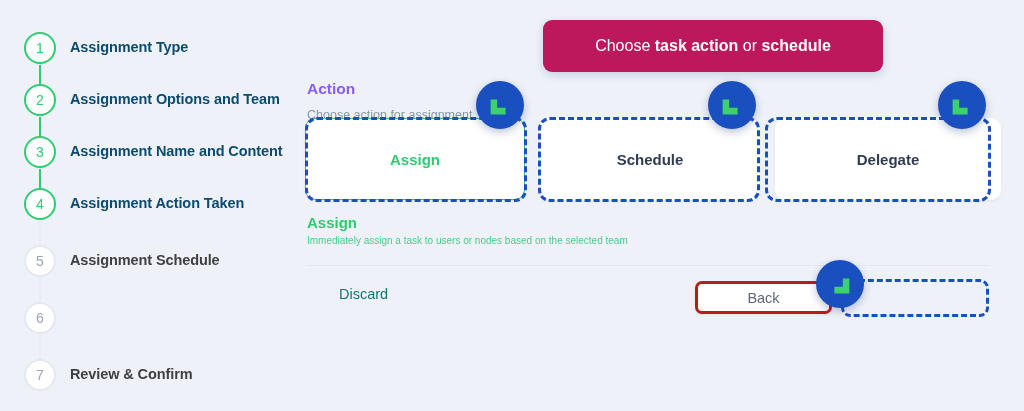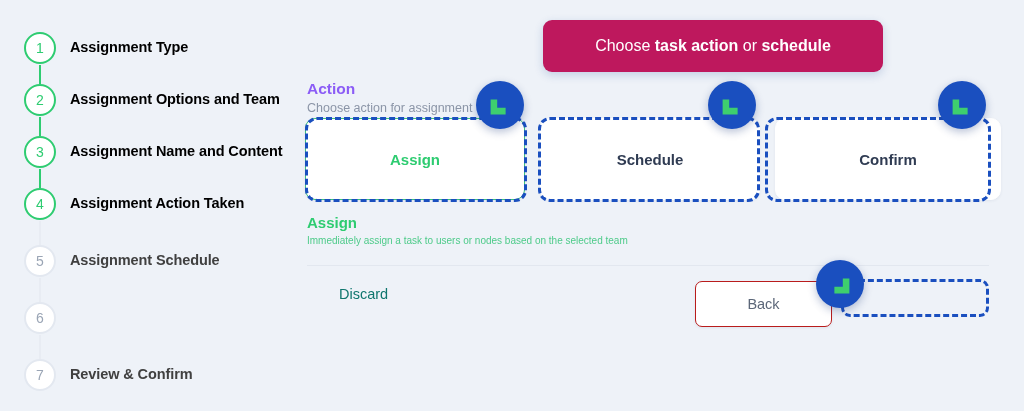--- a/index.html
+++ b/index.html
@@ -20,41 +20,41 @@
     display: flex; align-items: center; justify-content: center;
     font-size: 14px; color: #9aa5b5; flex: 0 0 32px;
     z-index: 2; position: relative;
   }
   .step.active .step-circle { border-color: #2ecc71; color: #2ecc71; }
   .step-label {
     margin-left: 14px; font-size: 14.5px; font-weight: bold;
     color: #404040; line-height: 17px; padding-top: 7px;
     letter-spacing: -0.1px;
   }
-  .step.active .step-label { color: #000000; }
+  .step.active .step-label { color: #0c4a6e; }
   .connector {
     width: 2px; margin-left: 15px; background: #e8ecf3;
   }
   .connector.active { background: #2ecc71; }
   .connector.c1 { height: 19px; }
   .connector.c2 { height: 19px; }
   .connector.c3 { height: 19px; }
   .connector.c4 { height: 24px; }
   .connector.c5 { height: 24px; }
   .connector.c6 { height: 24px; }
 
   
   #main { position: absolute; left: 295px; top: 0; width: 729px; height: 411px; }
 
   .section-title {
     position: absolute; left: 12px; top: 80px;
     font-size: 15.5px; font-weight: bold; color: #8b5cf6;
   }
   .section-sub {
-    position: absolute; left: 12px; top: 101px;
+    position: absolute; left: 12px; top: 108px;
     font-size: 12.5px; color: #8b95a7;
   }
 
   
   .cards { position: absolute; left: 10px; top: 118px; width: 686px; height: 82px; }
   .card {
     position: absolute; top: 0; height: 82px;
     background: #ffffff; border: 1px solid #ffffff; border-radius: 10px;
     display: flex; align-items: center; justify-content: center;
     font-size: 15px; font-weight: bold; color: #2f3b52;
@@ -79,22 +79,22 @@
     background: #e2e7ef;
   }
 
   
   .btn-discard {
     position: absolute; left: 44px; top: 286px;
     font-size: 14.5px; color: #0f766e; background: none; border: none;
     font-family: inherit; cursor: pointer;
   }
   .btn-back {
-    position: absolute; left: 400px; top: 281px; width: 137px; height: 46px;
-    background: #ffffff; border: 1px solid #b91c1c; border-radius: 7px;
+    position: absolute; left: 400px; top: 281px; width: 137px; height: 33px;
+    background: #ffffff; border: 3px solid #b91c1c; border-radius: 7px;
     font-size: 14.5px; color: #5c6779; font-family: inherit; cursor: pointer;
     box-shadow: 0 1px 3px rgba(40,60,100,0.08);
   }
   .btn-next {
     position: absolute; left: 548px; top: 281px; width: 145px; height: 33px;
     background: #ffffff; border: 1px solid #6fd39b; border-radius: 7px;
     font-size: 14.5px; color: #2ecc71; font-family: inherit; cursor: pointer;
     box-shadow: 0 1px 3px rgba(40,60,100,0.08);
   }
 
@@ -184,21 +184,21 @@
     <div class="section-sub">Choose action for assignment</div>
 
     <div class="cards">
       <div class="card selected" id="card-assign">
         <span>Assign</span>
       </div>
       <div class="card" id="card-schedule">
         <span>Schedule</span>
       </div>
       <div class="card" id="card-delegate">
-        <span>Confirm</span>
+        <span>Delegate</span>
       </div>
     </div>
 
     <div class="detail-title">Assign</div>
     <div class="detail-desc">Immediately assign a task to users or nodes based on the selected team</div>
 
     <div class="divider"></div>
 
     <button class="btn-discard">Discard</button>
     <button class="btn-back">Back</button>

